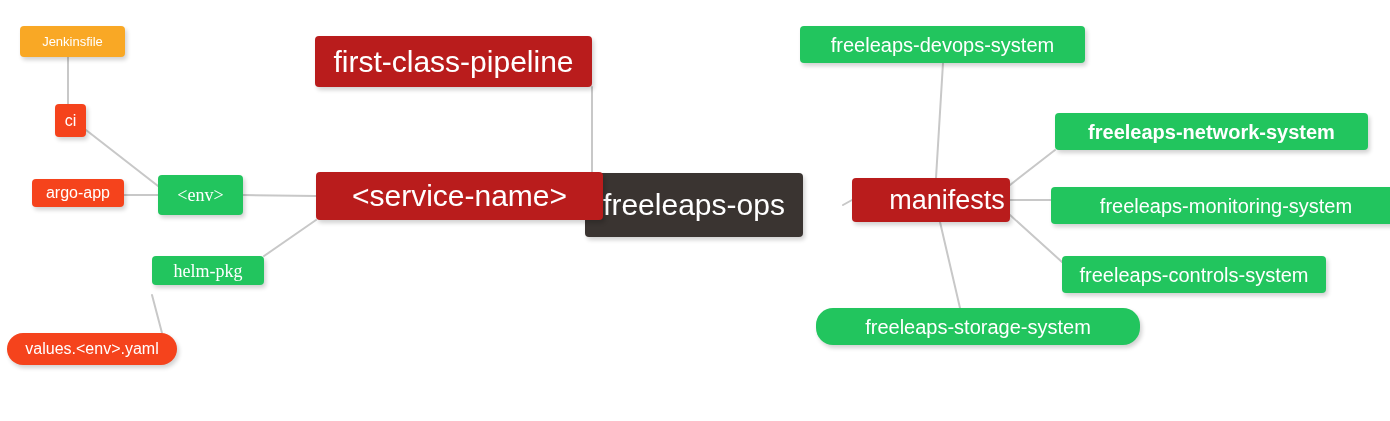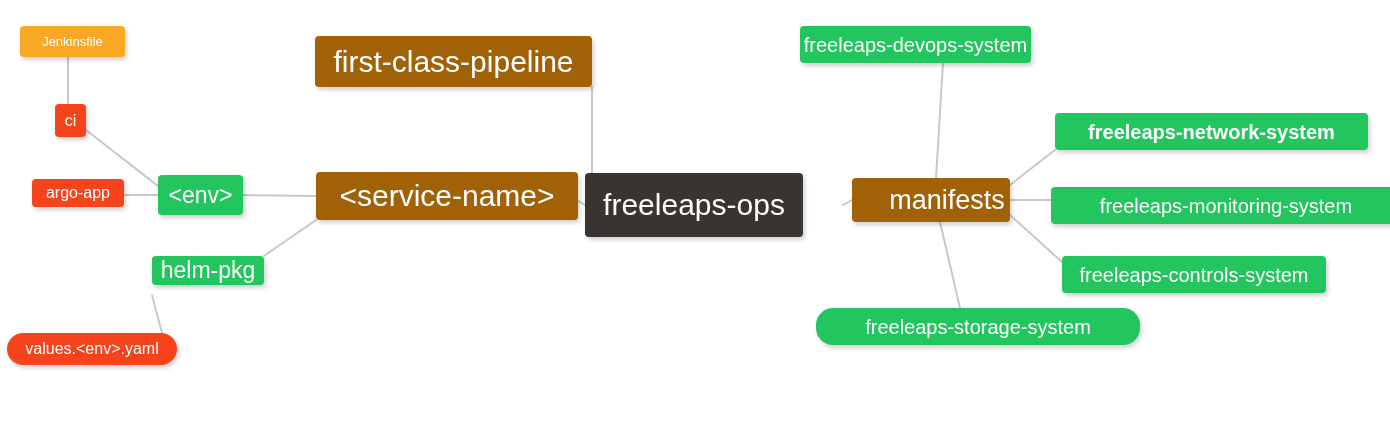--- a/index.html
+++ b/index.html
@@ -40,35 +40,35 @@
     text-align: center;
     box-shadow: 2px 3px 4px rgba(0,0,0,0.18);
     padding: 0 10px;
     user-select: none;
   }
   .lvl-root {
     background: #3a3431;
     font-size: 33px;
   }
   .lvl-blue {
-    background: #a16207;
+    background: #b91c1c;
   }
   .lvl-green {
     background: #22c55e;
   }
   .lvl-orange {
     background: #f9a825;
   }
   .lvl-red {
     background: #f5431c;
     justify-content: center;
   }
   .size-xl { font-size: 30px; }
   .size-lg { font-size: 27px; padding-left: 42px; }
-  .size-md { font-size: 23px; }
+  .size-md { font-size: 18px; font-family: Liberation Serif, serif; }
   .size-sm { font-size: 20px; }
   .size-xs { font-size: 16px; }
   .size-xxs { font-size: 13px; }
 </style>
 </head>
 <body>
 
 <div id="mindmap-canvas">
 
   <svg id="edge-layer" viewBox="0 0 1390 421" xmlns="http://www.w3.org/2000/svg">
@@ -85,21 +85,21 @@
       <line x1="1010" y1="185" x2="1055" y2="150" stroke="#c8c8c8" stroke-width="2" stroke-linecap="round"></line>
       <line x1="1010" y1="200" x2="1051" y2="200" stroke="#c8c8c8" stroke-width="2" stroke-linecap="round"></line>
       <line x1="1010" y1="215" x2="1062" y2="262" stroke="#c8c8c8" stroke-width="2" stroke-linecap="round"></line>
       <line x1="940" y1="222" x2="960" y2="308" stroke="#c8c8c8" stroke-width="2" stroke-linecap="round"></line>
     </svg>
 
   <div id="node-layer">
       <div class="mm-node lvl-root size-xl" style="left: 585px; top: 173px; width: 218px; height: 64px;">
         <span>freeleaps-ops</span>
       </div>
-      <div class="mm-node lvl-blue size-xl" style="left: 316px; top: 172px; width: 262px; height: 48px;">
+      <div class="mm-node lvl-blue size-xl" style="left: 316px; top: 172px; width: 287px; height: 48px;">
         <span>&lt;service-name&gt;</span>
       </div>
       <div class="mm-node lvl-blue size-xl" style="left: 315px; top: 36px; width: 277px; height: 51px;">
         <span>first-class-pipeline</span>
       </div>
       <div class="mm-node lvl-blue size-lg" style="left: 852px; top: 178px; width: 158px; height: 44px;">
         <span>manifests</span>
       </div>
       <div class="mm-node lvl-green size-md" style="left: 158px; top: 175px; width: 85px; height: 40px;">
         <span>&lt;env&gt;</span>
@@ -112,21 +112,21 @@
       </div>
       <div class="mm-node lvl-orange size-xxs" style="left: 20px; top: 26px; width: 105px; height: 31px;">
         <span>Jenkinsfile</span>
       </div>
       <div class="mm-node lvl-red size-xs" style="left: 32px; top: 179px; width: 92px; height: 28px;">
         <span>argo-app</span>
       </div>
       <div class="mm-node lvl-red size-xs" style="left: 7px; top: 333px; width: 170px; height: 32px; border-radius: 16px;">
         <span>values.&lt;env&gt;.yaml</span>
       </div>
-      <div class="mm-node lvl-green size-sm" style="left: 800px; top: 26px; width: 231px; height: 37px;">
+      <div class="mm-node lvl-green size-sm" style="left: 800px; top: 26px; width: 285px; height: 37px;">
         <span>freeleaps-devops-system</span>
       </div>
       <div class="mm-node lvl-green size-sm" style="left: 1055px; top: 113px; width: 313px; height: 37px; font-weight: bold;">
         <span>freeleaps-network-system</span>
       </div>
       <div class="mm-node lvl-green size-sm" style="left: 1051px; top: 187px; width: 350px; height: 37px;">
         <span>freeleaps-monitoring-system</span>
       </div>
       <div class="mm-node lvl-green size-sm" style="left: 1062px; top: 256px; width: 264px; height: 37px;">
         <span>freeleaps-controls-system</span>

